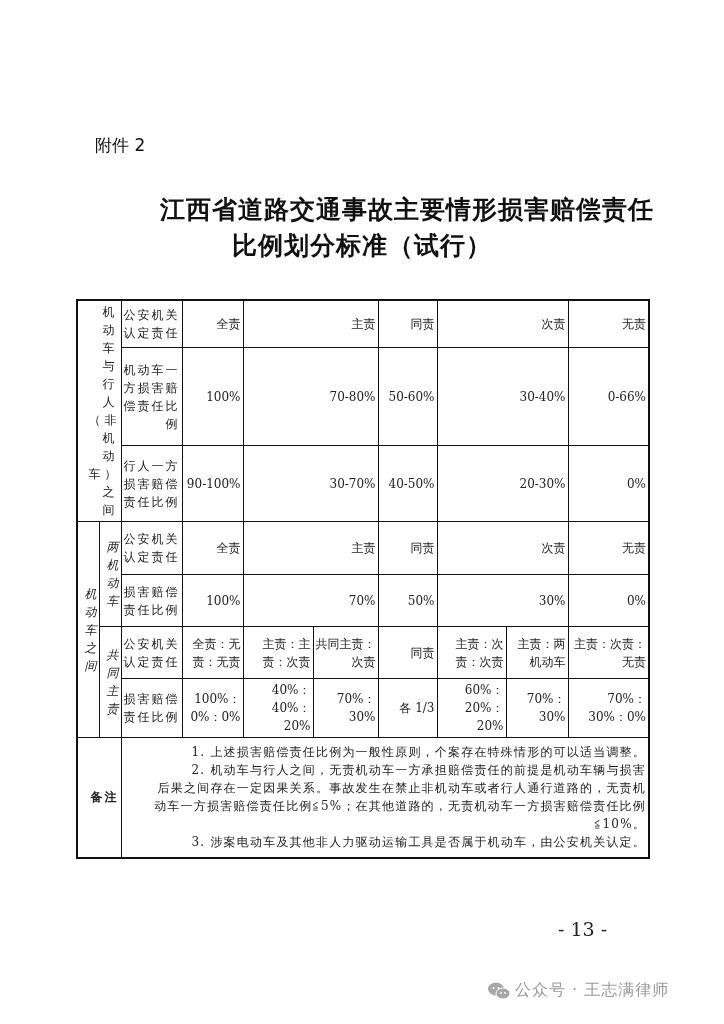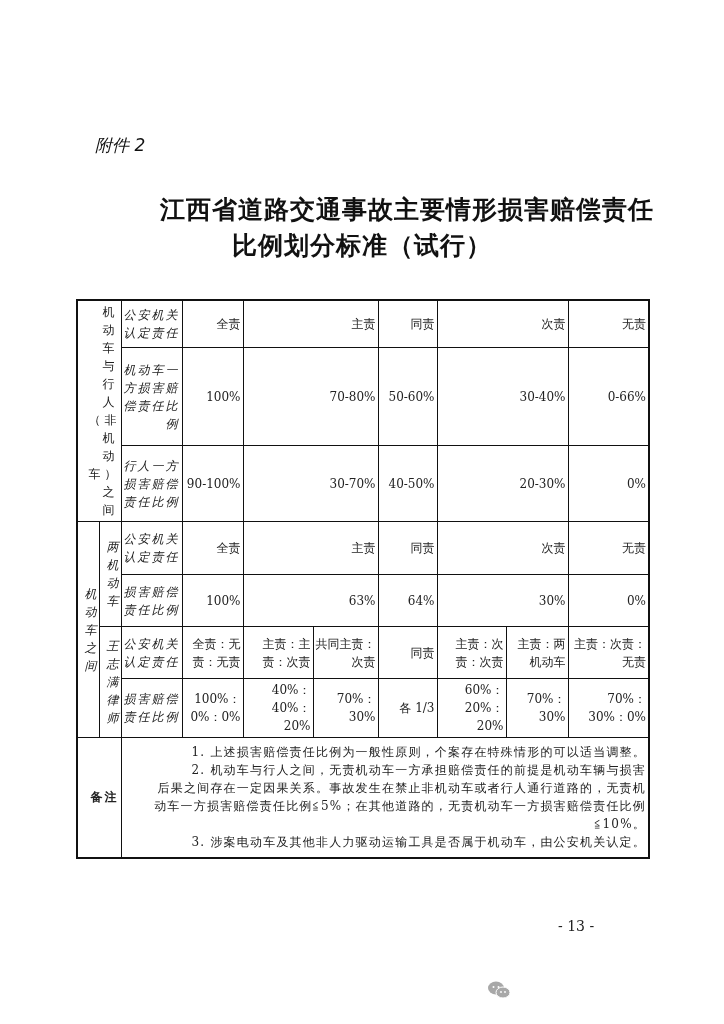--- a/index.html
+++ b/index.html
@@ -1,39 +1,39 @@
 <!DOCTYPE html>
 <html><head>
 <meta charset="utf-8">
 <style>
   html, body { margin:0; padding:0; }
   body {
     width:724px; height:1024px; background:#ffffff; position:relative; overflow:hidden;
     font-family:"DejaVu Serif", "Liberation Serif", serif; color:#1a1a1a;
   }
-  .attach { position:absolute; left:95px; top:134px; font-family:"DejaVu Sans","Liberation Sans",sans-serif; font-size:17px; color:#111;font-style:italic; }
+  .attach { position:absolute; left:95px; top:134px; font-family:"DejaVu Sans","Liberation Sans",sans-serif; font-size:17px; color:#111; }
   .title { position:absolute; left:0; width:724px; text-align:center; font-family:"DejaVu Serif","Liberation Serif",serif; font-weight:bold; color:#111; font-size:25px; letter-spacing:1px; }
   .t1 { top:193px;margin-left:45px; }
   .t2 { top:229px; }
   table.std {
     position:absolute; left:76px; top:299px; border-collapse:collapse;
     border:2px solid #111; table-layout:fixed;
   }
   table.std td {
     border:1.6px solid #111; padding:2px; text-align:right; vertical-align:middle;
     font-size:12px; line-height:18px; color:#222; overflow:hidden;
   }
   td.vert { font-size:12.5px; line-height:18px; }
   td.vert span { display:inline-block; width:30px; word-break:break-all; letter-spacing:4px; }
   td.vnarrow span { width:16px; letter-spacing:0;font-style:italic; }
-  td.lbl { text-align:left; padding-left:2px; letter-spacing:2px; font-size:12px; line-height:18px;font-style:italic; }
+  td.lbl { text-align:left; padding-left:2px; letter-spacing:2px; font-size:12px; line-height:18px; }
   td.note-head { font-weight:bold; font-size:13px; letter-spacing:2px;font-family:Liberation Serif, serif; }
   td.notes { text-align:left; padding:2px 4px 2px 2px; font-size:11.5px; line-height:19px; letter-spacing:1.2px; }
   .np { text-indent:28px; display:block;margin-left:28px; }
-  .pageno { position:absolute; left:558px; top:918px; font-size:14px; color:#222; }
+  .pageno { position:absolute; left:558px; top:918px; font-size:19px; color:#222; }
   .watermark { position:absolute; left:487px; top:980px; font-family:"DejaVu Sans","Liberation Sans",sans-serif; font-size:16px; color:#9a9a9a; display:flex; align-items:center; gap:4px; letter-spacing:1px; }
   .wm-icon { width:24px; height:20px; }
 </style>
 </head>
 <body>
 
 <div class="attach">附件 2</div>
 <div class="title t1">江西省道路交通事故主要情形损害赔偿责任</div>
 <div class="title t2">比例划分标准（试行）</div>
 
@@ -84,28 +84,28 @@
     <td class="lbl">公安机关认定责任</td>
     <td>全责</td>
     <td colspan="2">主责</td>
     <td>同责</td>
     <td colspan="2">次责</td>
     <td>无责</td>
   </tr>
   <tr style="height:52px">
     <td class="lbl">损害赔偿责任比例</td>
     <td>100%</td>
-    <td colspan="2">63%</td>
-    <td>64%</td>
+    <td colspan="2">70%</td>
+    <td>50%</td>
     <td colspan="2">30%</td>
     <td>0%</td>
   </tr>
 
   <tr style="height:52px">
-    <td rowspan="2" class="vert vnarrow"><span>王志满律师</span></td>
+    <td rowspan="2" class="vert vnarrow"><span>共同主责</span></td>
     <td class="lbl">公安机关认定责任</td>
     <td>全责：无责：无责</td>
     <td>主责：主责：次责</td>
     <td>共同主责：次责</td>
     <td>同责</td>
     <td>主责：次责：次责</td>
     <td>主责：两机动车</td>
     <td>主责：次责：无责</td>
   </tr>
   <tr style="height:51px">
@@ -134,13 +134,14 @@
 
 <div class="watermark">
   <svg class="wm-icon" viewBox="0 0 24 20">
     <ellipse cx="9" cy="8" rx="8" ry="6.5" fill="#a8a8a8"></ellipse>
     <ellipse cx="16" cy="12.5" rx="7" ry="5.5" fill="#a8a8a8" stroke="#fff" stroke-width="1"></ellipse>
     <circle cx="6.5" cy="7" r="1" fill="#fff"></circle>
       <circle cx="11.5" cy="7" r="1" fill="#fff"></circle>
     <circle cx="14" cy="12" r="0.9" fill="#fff"></circle>
       <circle cx="18" cy="12" r="0.9" fill="#fff"></circle>
   </svg>
+  <span>公众号 · 王志满律师</span>
 </div>
 
 </body></html>

